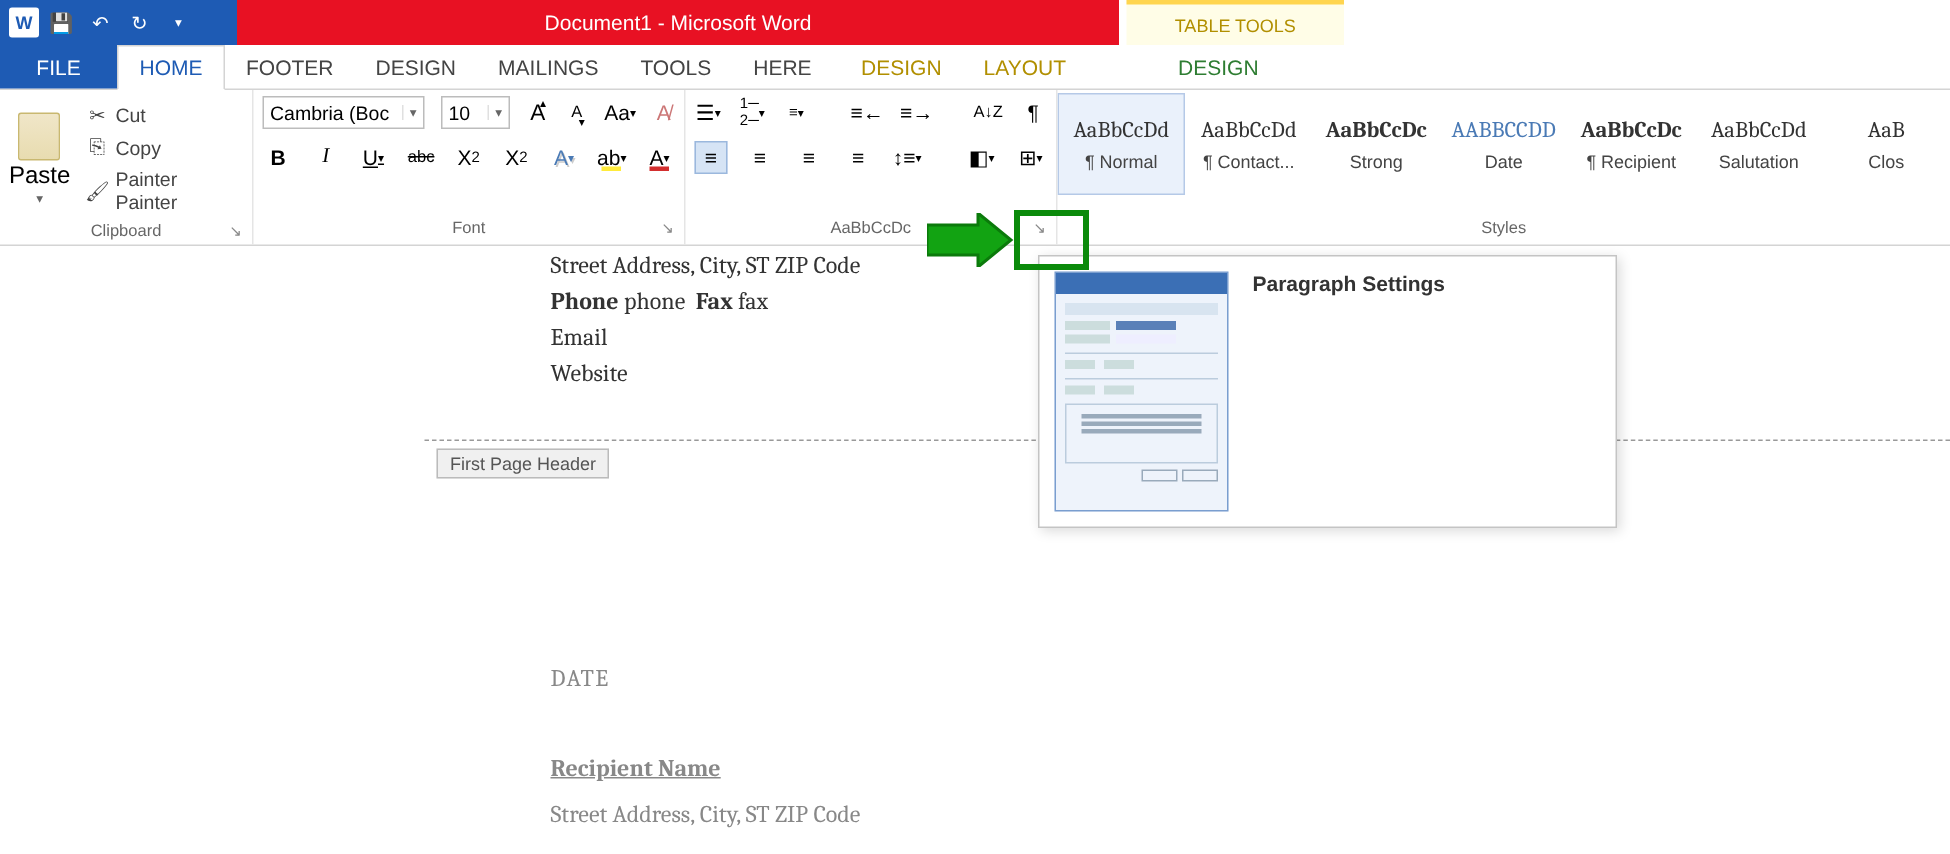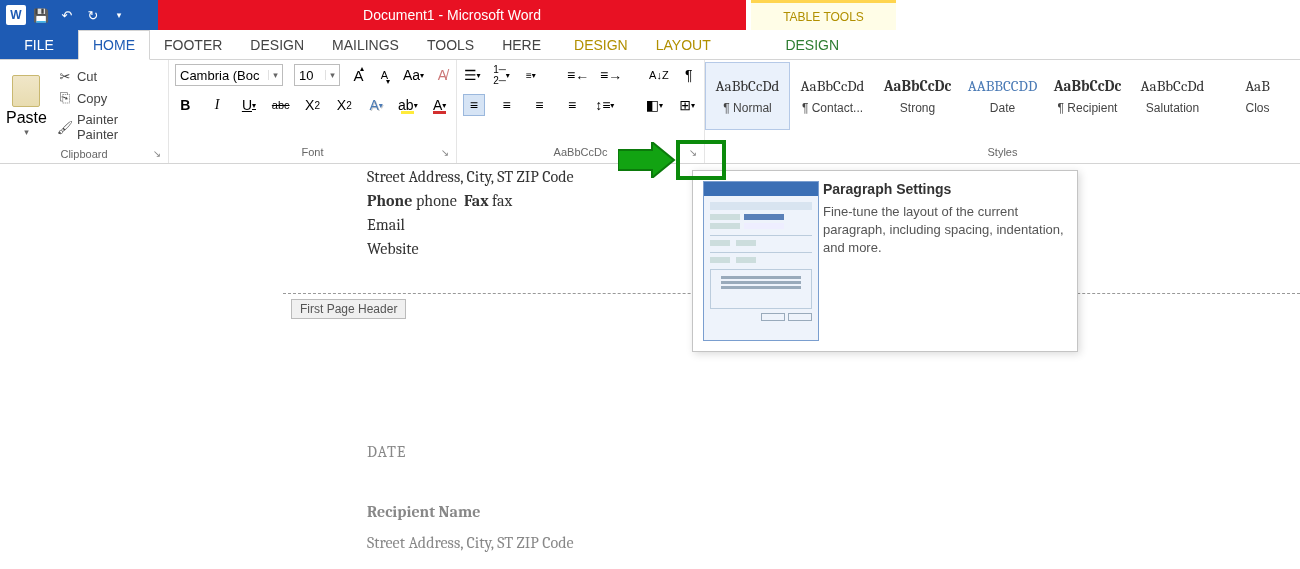--- a/index.html
+++ b/index.html
@@ -67,24 +67,24 @@
 .doc-area { position: absolute; top: 165px; left: 0; right: 0; bottom: 0; background: #fff; display: flex; }
 .ruler-gutter { width: 283px; background: #fff; }
 .page { flex: 1; background: #fff; position: relative; }
 .header-sep { position: absolute; top: 128px; left: 0; right: 0; border-top: 1px dashed #999; }
 .header-tag { position: absolute; top: 134px; left: 8px; background: #f0f0f0; border: 1px solid #bbb; padding: 2px 8px; font-size: 12px; color: #555; }
 .header-content { padding: 0 84px 0 84px; font-family: Cambria, Georgia, serif; font-size: 16px; color: #333; line-height: 1.5; }
 .header-content b { font-weight: bold; }
 .logo-box { position: absolute; top: 0; right: 90px; width: 114px; height: 50px; border: 1px solid #333; display: flex; align-items: center; justify-content: center; font-family: Arial, sans-serif; font-weight: bold; font-size: 14px; text-align: center; line-height: 1.15; }
 .body-content { position: absolute; top: 272px; left: 84px; font-family: Cambria, Georgia, serif; color: #888; font-size: 16px; line-height: 1.9; }
 .body-content .caps { letter-spacing: 1px; }
-.body-content .bold { font-weight: bold; }
-
-
-.tooltip { position: absolute; top: 170px; left: 692px; width: 386px; background: #fff; border: 1px solid #c4c4c4; box-shadow: 2px 2px 8px rgba(0,0,0,0.15); padding: 10px 12px 10px 10px; display: flex; gap: 4px; }
+.body-content .bold { font-weight: bold; text-decoration: underline; }
+
+
+.tooltip { position: absolute; top: 170px; left: 692px; width: 386px; background: #fff; border: 1px solid #c4c4c4; box-shadow: 2px 2px 8px rgba(0,0,0,0.15); padding: 10px 12px 10px 10px; display: flex; gap: 16px; }
 .tip-img { width: 116px; height: 160px; background: #eef3fb; border: 1px solid #7a9ecf; position: relative; flex-shrink: 0; }
 .tip-titlebar { height: 14px; background: #3b6fb5; }
 .tip-text-col { flex: 1; }
 .tip-title { font-weight: bold; font-size: 14px; color: #333; margin-bottom: 6px; }
 .tip-desc { font-size: 13px; color: #555; line-height: 1.4; }
 
 
 .green-box { position: absolute; top: 140px; left: 676px; width: 50px; height: 40px; border: 4px solid #0b8a0b; z-index: 20; }
 .green-arrow { position: absolute; top: 142px; left: 618px; z-index: 20; }
 
@@ -333,21 +333,20 @@
         <div style="height:3px;background:#9ab;margin:2px 6px"></div>
       </div>
       <div style="display:flex;justify-content:flex-end;gap:3px;margin-top:4px">
           <span style="width:24px;height:8px;border:1px solid #9ab"></span>
           <span style="width:24px;height:8px;border:1px solid #9ab"></span>
         </div>
     </div>
   </div>
   <div class="tip-text-col">
     <div class="tip-title">Paragraph Settings</div>
-    <div class="tip-desc">Fine-tune the layout of the current paragraph, including spacing, indentation, and more.</div>
   </div>
 </div>
 
 <div class="green-box"></div>
 <div class="green-arrow">
   <svg width="58" height="36">
       <polygon points="0,8 34,8 34,0 56,18 34,36 34,28 0,28" fill="#12a312" stroke="#0b7a0b" stroke-width="2"></polygon>
     </svg>
 </div>
 

